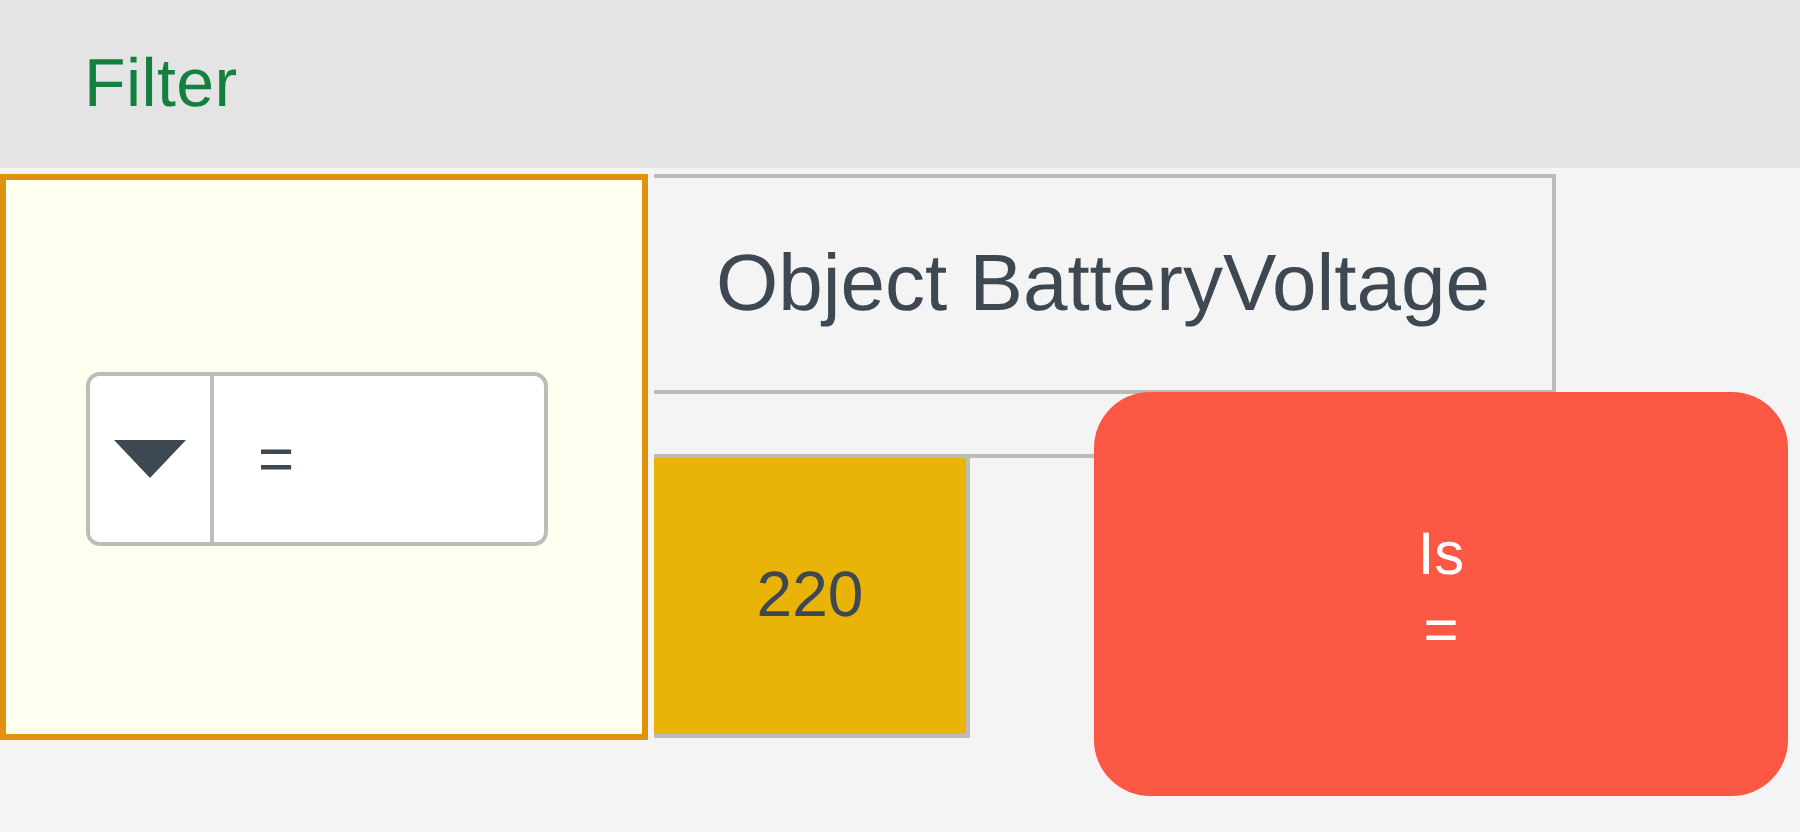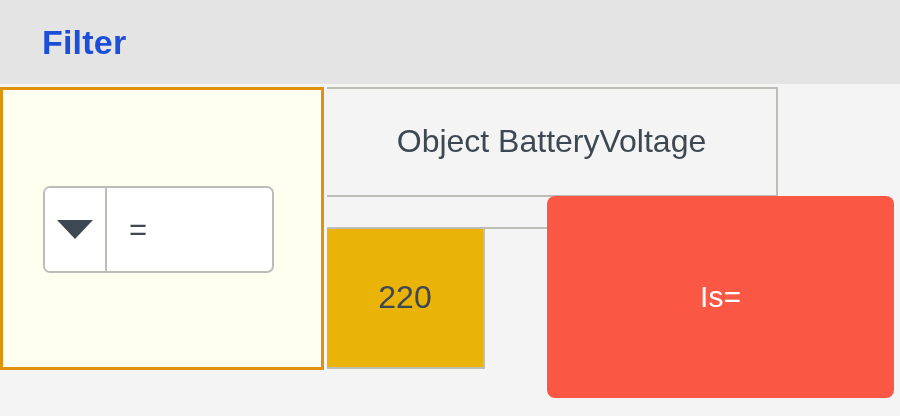--- a/index.html
+++ b/index.html
@@ -24,22 +24,22 @@
     width: 900px;
     height: 84px;
     background: #e4e4e4;
     box-sizing: border-box;
   }
   .header-title {
     position: absolute;
     left: 42px;
     top: 20px;
     font-size: 34px;
-    font-weight: 700;
-    color: #1d4ed8;
+    font-weight: 400;
+    color: #15803d;
     letter-spacing: 0.2px;
     line-height: 44px;
     white-space: nowrap;
   }
 
   
   .canvas {
     position: absolute;
     left: 0;
     top: 84px;
@@ -117,21 +117,21 @@
     height: 110px;
     background: #f4f4f4;
     border: 2px solid #bdbdb8;
     border-left: none;
     box-sizing: border-box;
     display: flex;
     align-items: center;
     justify-content: center;
   }
   .field-box-label {
-    font-size: 32px;
+    font-size: 40px;
     color: #3d4852;
     white-space: nowrap;
     line-height: 1.1;
   }
 
   .value-box {
     position: absolute;
     left: 327px;
     top: 143px;
     width: 158px;
@@ -170,24 +170,24 @@
   }
 
   
   .callout {
     position: absolute;
     left: 547px;
     top: 112px;
     width: 347px;
     height: 202px;
     background: #fb5745;
-    border-radius: 8px;
-    box-sizing: border-box;
-    display: flex;
-    flex-direction: row;
+    border-radius: 28px;
+    box-sizing: border-box;
+    display: flex;
+    flex-direction: column;
     align-items: center;
     justify-content: center;
     color: #ffffff;
     text-align: center;
     padding: 6px 16px;
   }
   .callout-line {
     font-size: 30px;
     line-height: 38px;
     color: #ffffff;

